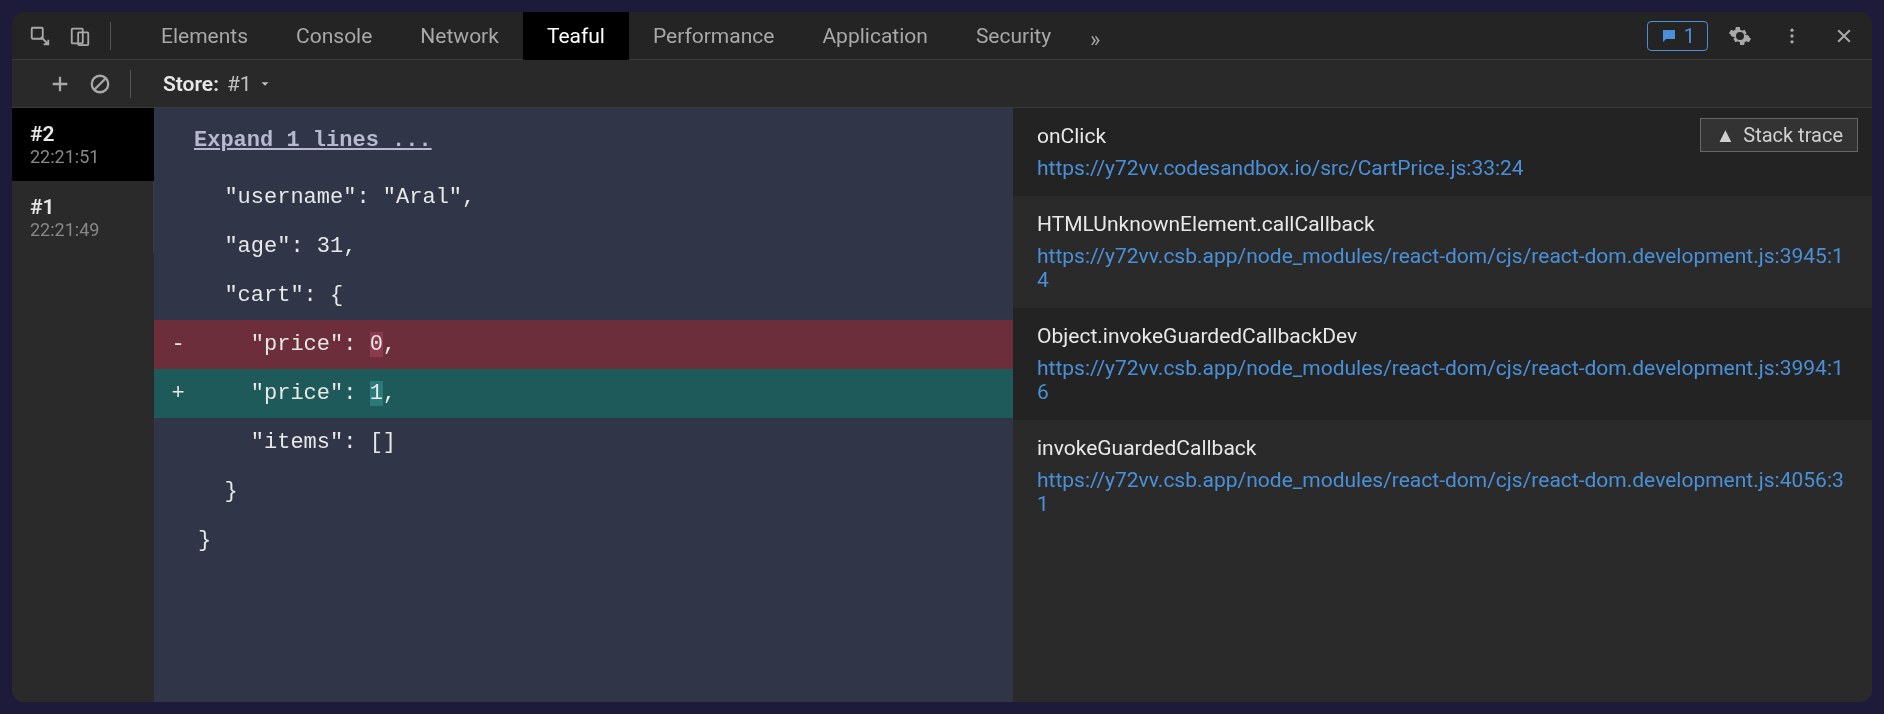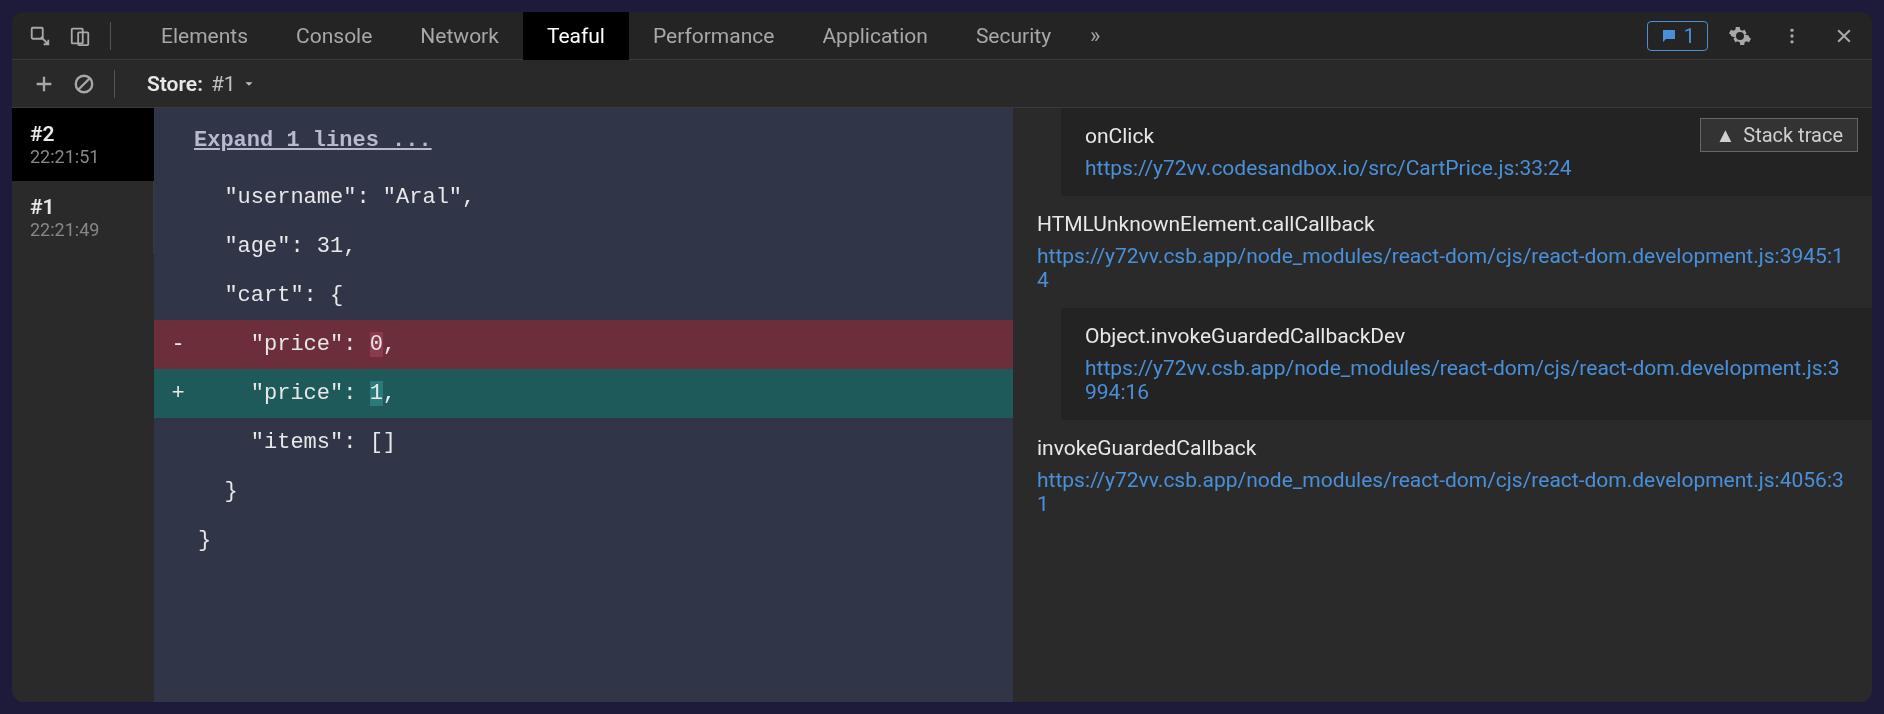--- a/index.html
+++ b/index.html
@@ -32,21 +32,21 @@
   height: 40px;
   display: flex;
   align-items: center;
   justify-content: center;
   cursor: pointer;
   color: #a8a8a8;
   border-radius: 4px;
 }
 .tabs {
   display: flex;
-  align-items: center;
+  align-items: flex-end;
   margin-left: 16px;
   flex: 1;
 }
 .tab {
   padding: 0 24px;
   height: 48px;
   display: flex;
   align-items: center;
   color: #a8a8a8;
   font-size: 21px;
@@ -71,21 +71,21 @@
   color: #4a90d9;
   font-size: 20px;
   cursor: pointer;
 }
 .sub-bar {
   display: flex;
   align-items: center;
   height: 48px;
   background: #292929;
   border-bottom: 1px solid #3a3a3a;
-  padding: 0 12px;
+  padding: 0 28px;
 }
 .store-label {
   font-size: 21px;
   font-weight: 600;
   color: #e8e8e8;
   margin-left: 22px;
 }
 .store-val {
   font-size: 21px;
   color: #c0c0c0;
@@ -172,21 +172,21 @@
   color: #d0d0d0;
   font-size: 20px;
   cursor: pointer;
   display: flex;
   align-items: center;
   gap: 8px;
 }
 .stack-item {
   padding: 16px 24px;
 }
-.stack-item.alt { background: #232323; margin-left: 48px; }
+.stack-item.alt { background: #232323; }
 .stack-name {
   font-size: 21px;
   color: #e8e8e8;
   margin-bottom: 8px;
 }
 .stack-link {
   font-size: 21px;
   color: #4a90d9;
   cursor: pointer;
   word-break: break-all;

